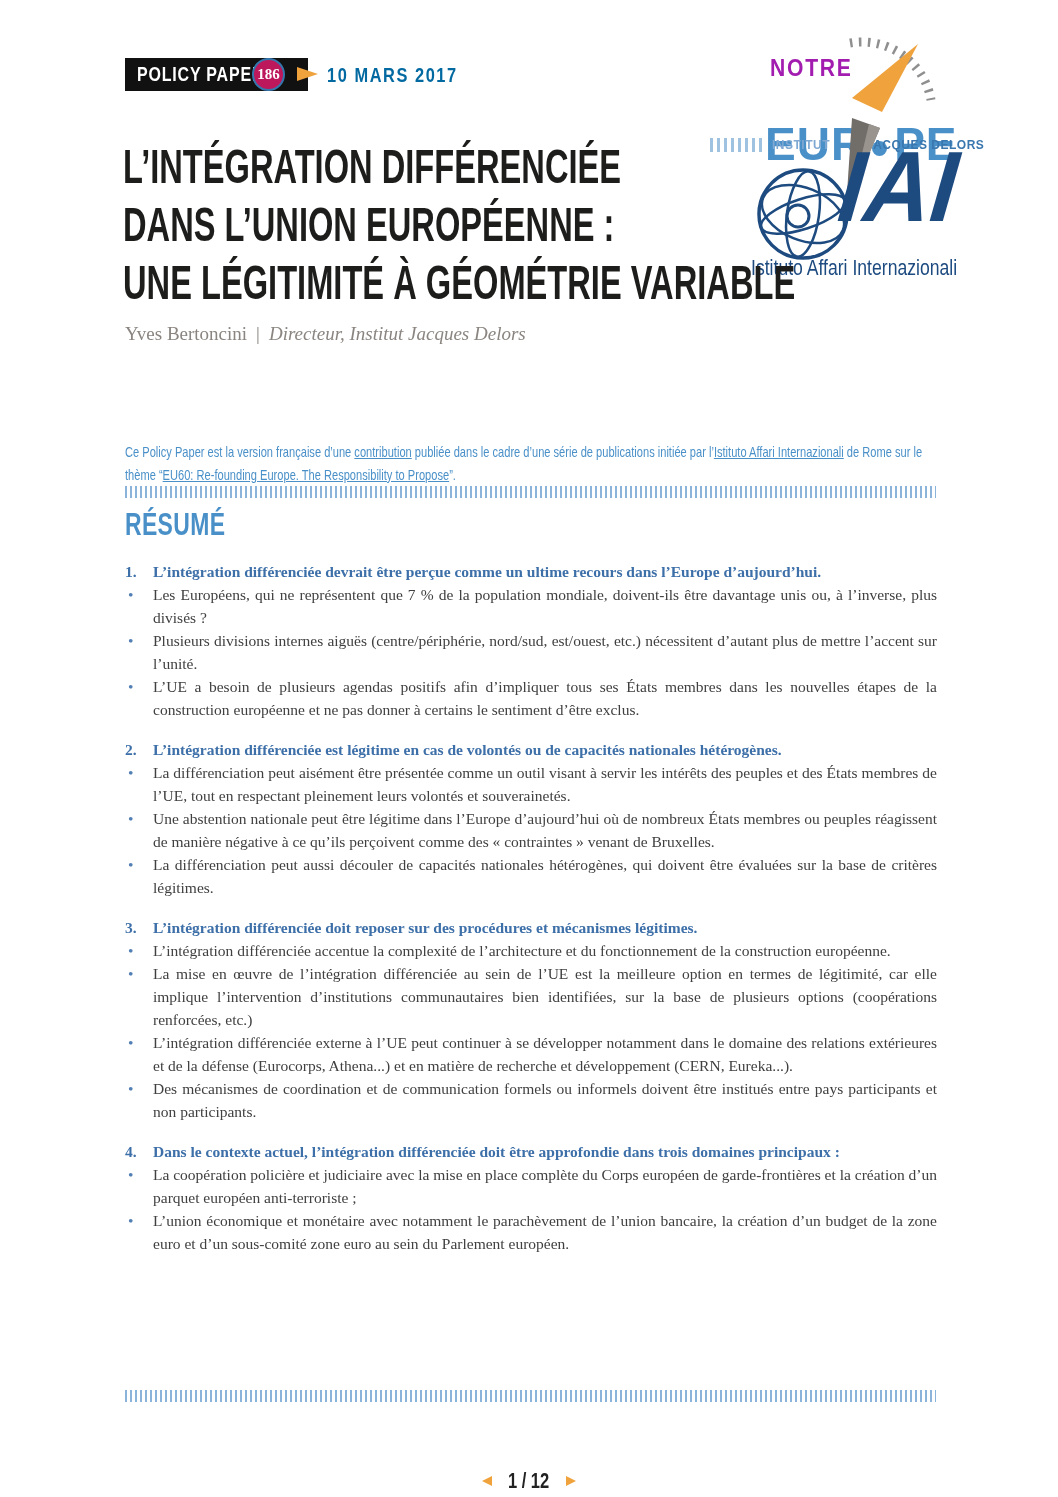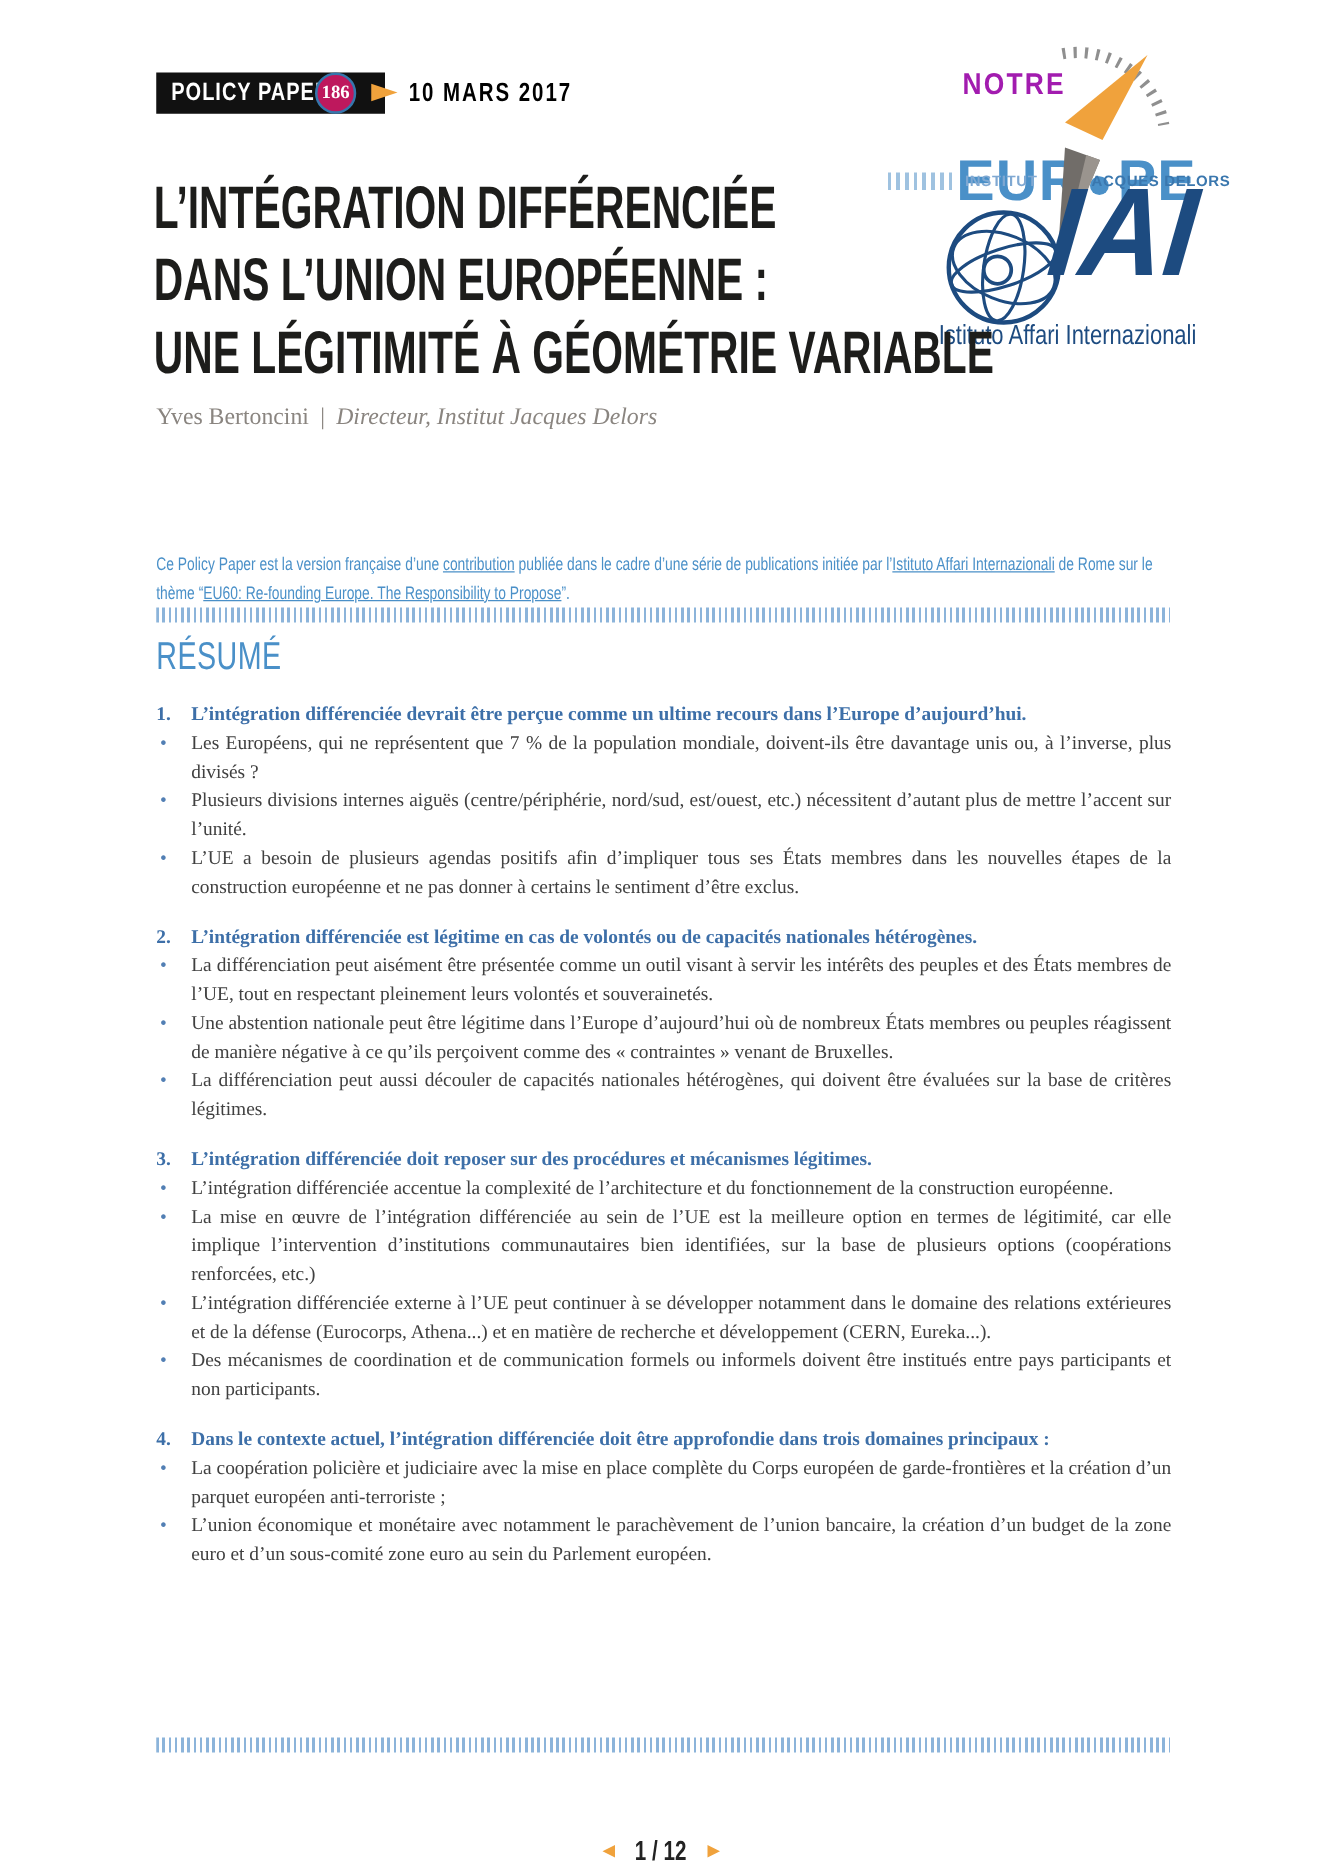--- a/index.html
+++ b/index.html
@@ -23,21 +23,21 @@
     position:absolute; left:252px; top:58px; width:33px; height:33px;
     border-radius:50%; background:#be185d; border:2px solid #3576ad;
     color:#ffffff; text-align:center; line-height:29px;
     font-family:"Liberation Serif", serif; font-weight:bold; font-size:15px;
   }
   .header-arrow {
     position:absolute; left:297px; top:67px; width:0; height:0;
     border-left:21px solid #f0a23c; border-top:7px solid transparent; border-bottom:7px solid transparent;
   }
   .pub-date {
-    position:absolute; left:327px; top:61px; color:#000000;
+    position:absolute; left:327px; top:61px; color:#0369a1;
     font-family:"Liberation Sans", sans-serif; font-weight:bold; font-size:21px; line-height:28px;
   }
   .pub-date .squeeze { transform:scaleX(0.78); letter-spacing:2px; }
 
   
   .ne-logo { position:absolute; left:710px; top:40px; width:312px; height:132px;
     font-family:"Liberation Sans", sans-serif; font-weight:bold; }
   .ne-notre { position:absolute; left:60px; top:14px; font-size:24px; color:#a21caf; }
   .ne-notre .squeeze { transform:scaleX(0.88); letter-spacing:2px; }
   .ne-europe { position:absolute; left:55px; top:38px; font-size:46px; color:#4a90c8;
@@ -77,21 +77,21 @@
   .intro .link { text-decoration:underline; }
 
   
   .divider { position:absolute; left:125px; width:811px; height:12px;
     background:repeating-linear-gradient(90deg,#8cb4da 0,#8cb4da 2px,transparent 2px,transparent 5px); }
   .divider.top { top:486px; }
   .divider.bottom { top:1390px; }
 
   
   .resume-heading { position:absolute; left:125px; top:507px; margin:0;
-    font-family:"Liberation Sans", sans-serif; font-weight:normal; color:#4a90c8; }
+    font-family:"Liberation Sans", sans-serif; font-weight:bold; color:#4a90c8; }
   .resume-heading .squeeze { transform:scaleX(0.74); font-size:31px; letter-spacing:0.5px; }
   #resume-sections { position:absolute; left:125px; top:560px; width:812px; }
   .section { margin-bottom:17px; }
   .sec-heading { display:flex; font-weight:bold; color:#3d6fa8; font-size:15.5px; line-height:23px; }
   .sec-num { width:28px; flex:none; }
   .sec-title { flex:1; }
   ul.bullets { list-style:none; margin:0; padding:0; }
   ul.bullets li { position:relative; padding-left:28px; color:#404040;
     font-size:15.5px; line-height:23px; text-align:justify; }
   ul.bullets li::before { content:"\2022"; position:absolute; left:3px; color:#527fb4; }

